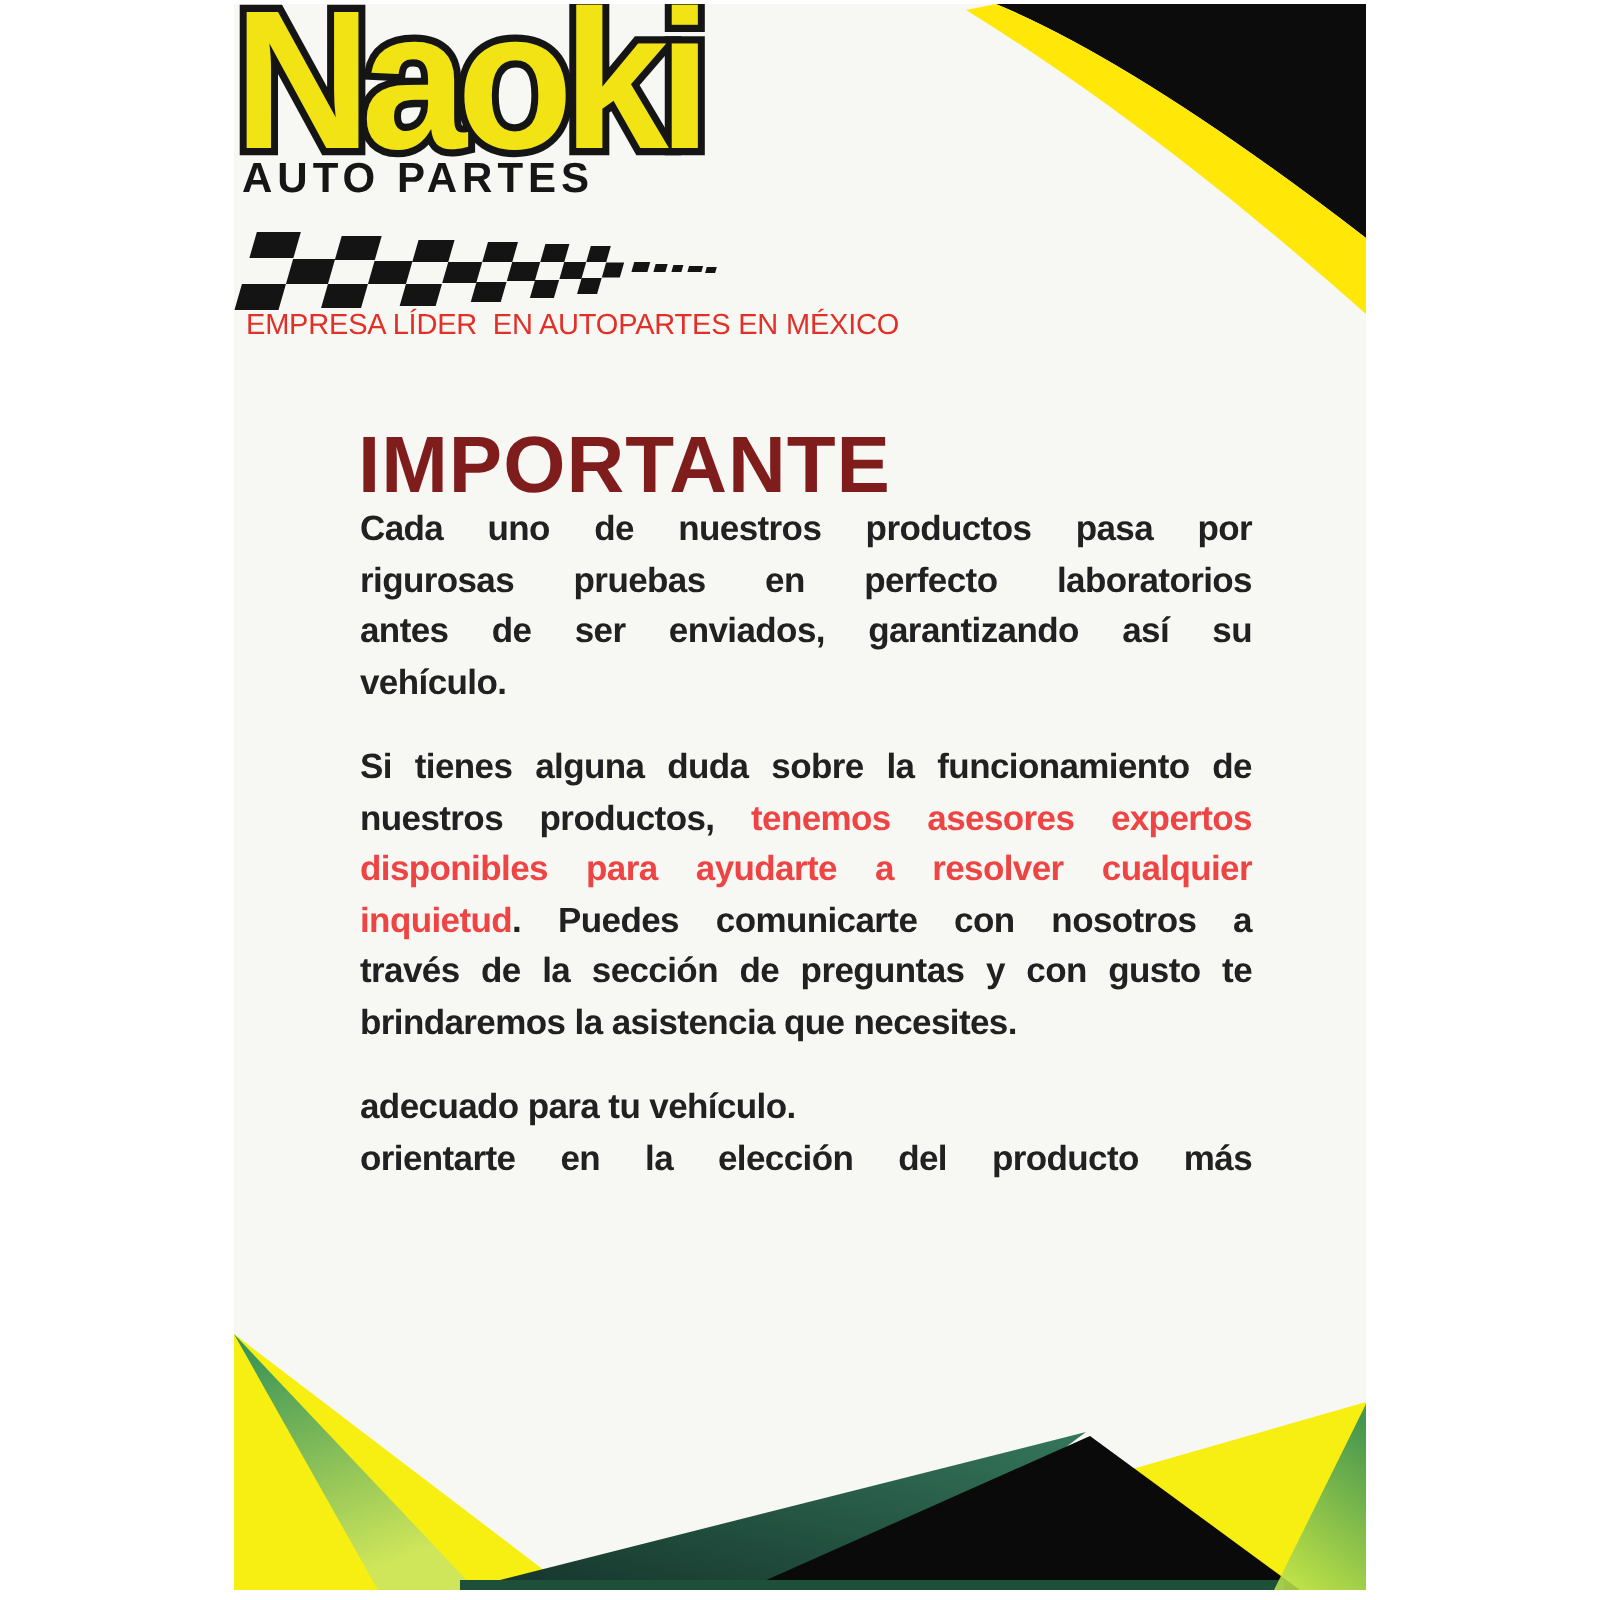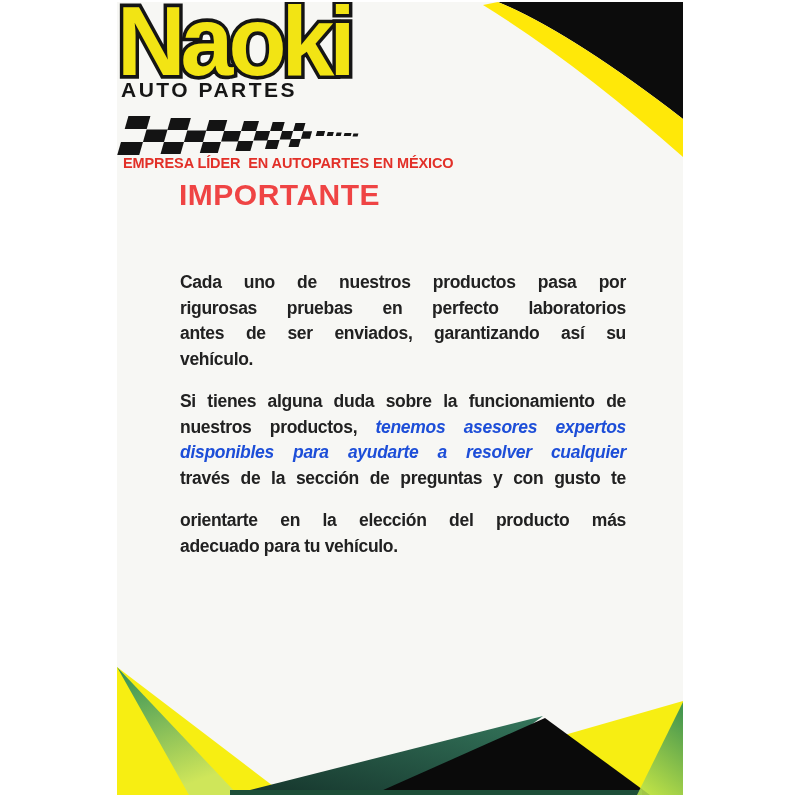--- a/index.html
+++ b/index.html
@@ -4,27 +4,27 @@
 <style>
   html,body{margin:0;padding:0;background:#ffffff;}
   body{width:800px;height:800px;position:relative;font-family:"Liberation Sans",sans-serif;overflow:hidden;}
   .flyer{position:absolute;left:117px;top:2px;width:566px;height:793px;background:#f7f7f4;overflow:hidden;}
   .corner-svg{position:absolute;right:0;top:0;width:206px;height:160px;}
   .logo{position:absolute;left:0px;top:-10px;font-size:95px;font-weight:bold;letter-spacing:-5px;
         color:#f2e414;-webkit-text-stroke:7px #151515;paint-order:stroke fill;
         transform:scaleY(1.04);transform-origin:top left;line-height:1;}
   .logo-sub{position:absolute;left:4px;top:76px;font-size:21px;font-weight:bold;color:#161616;letter-spacing:2.5px;}
   .flag-svg{position:absolute;left:0px;top:112px;width:245px;height:42px;}
-  .tagline{position:absolute;left:6px;top:153px;font-size:14.5px;font-weight:700;color:#e23028;white-space:pre;letter-spacing:-0.1px;}
-  .heading{position:absolute;left:62px;top:176px;font-size:30px;font-weight:bold;color:#ef4444;letter-spacing:0.5px;line-height:1.1;}
-  .paras{position:absolute;left:63px;top:268px;width:446px;font-size:17.5px;font-weight:bold;color:#212121;letter-spacing:-0.3px;}
+  .tagline{position:absolute;left:6px;top:153px;font-size:14.5px;font-weight:400;color:#e23028;white-space:pre;letter-spacing:-0.1px;}
+  .heading{position:absolute;left:62px;top:209px;font-size:40px;font-weight:bold;color:#7f1d1d;letter-spacing:0.5px;line-height:1.1;}
+  .paras{position:absolute;left:63px;top:250px;width:446px;font-size:17.5px;font-weight:bold;color:#212121;letter-spacing:-0.3px;}
   .para{margin:0 0 17px 0;}
   .pline{height:25.5px;line-height:25.5px;text-align:justify;text-align-last:justify;white-space:nowrap;}
   .pline.last{text-align-last:left;}
-  .pline .red{color:#1d4ed8;font-style:italic;}
+  .pline .red{color:#ef4444;}
   .bottom-svg{position:absolute;left:0;bottom:0;width:566px;height:134px;}
 </style>
 </head>
 <body>
 
 <div class="flyer">
 
   <svg class="corner-svg" viewBox="0 0 206 160" aria-hidden="true">
     <path d="M 21,0 L 206,0 L 206,117 Q 93,30 21,0 Z" fill="#0c0c0c"></path>
     <path d="M 6,3 Q 100,61 206,155 L 206,117 Q 93,30 21,0 Z" fill="#ffe808"></path>
@@ -69,25 +69,27 @@
     <div class="para">
         <div class="pline"><span>Cada uno de nuestros productos pasa por</span></div>
         <div class="pline"><span>rigurosas pruebas en perfecto laboratorios</span></div>
         <div class="pline"><span>antes de ser enviados, garantizando así su</span></div>
         <div class="pline last"><span>vehículo.</span></div>
       </div>
     <div class="para">
         <div class="pline"><span>Si tienes alguna duda sobre la funcionamiento de</span></div>
         <div class="pline"><span>nuestros productos, </span><span class="red">tenemos asesores expertos</span></div>
         <div class="pline"><span class="red">disponibles para ayudarte a resolver cualquier</span></div>
+        <div class="pline"><span class="red">inquietud</span><span>. Puedes comunicarte con nosotros a</span></div>
         <div class="pline"><span>través de la sección de preguntas y con gusto te</span></div>
+        <div class="pline last"><span>brindaremos la asistencia que necesites.</span></div>
       </div>
     <div class="para">
+        <div class="pline last"><span>adecuado para tu vehículo.</span></div>
         <div class="pline"><span>orientarte en la elección del producto más</span></div>
-        <div class="pline last"><span>adecuado para tu vehículo.</span></div>
       </div>
   </div>
 
   <svg class="bottom-svg" viewBox="0 0 566 134" aria-hidden="true">
     <defs>
       <linearGradient id="gFanL" x1="0" y1="0" x2="0.35" y2="1">
         <stop offset="0" stop-color="#2f8e58"></stop>
           <stop offset="1" stop-color="#cfe65a"></stop>
       </linearGradient>
       <linearGradient id="gFlank" x1="1" y1="0" x2="0" y2="1">

